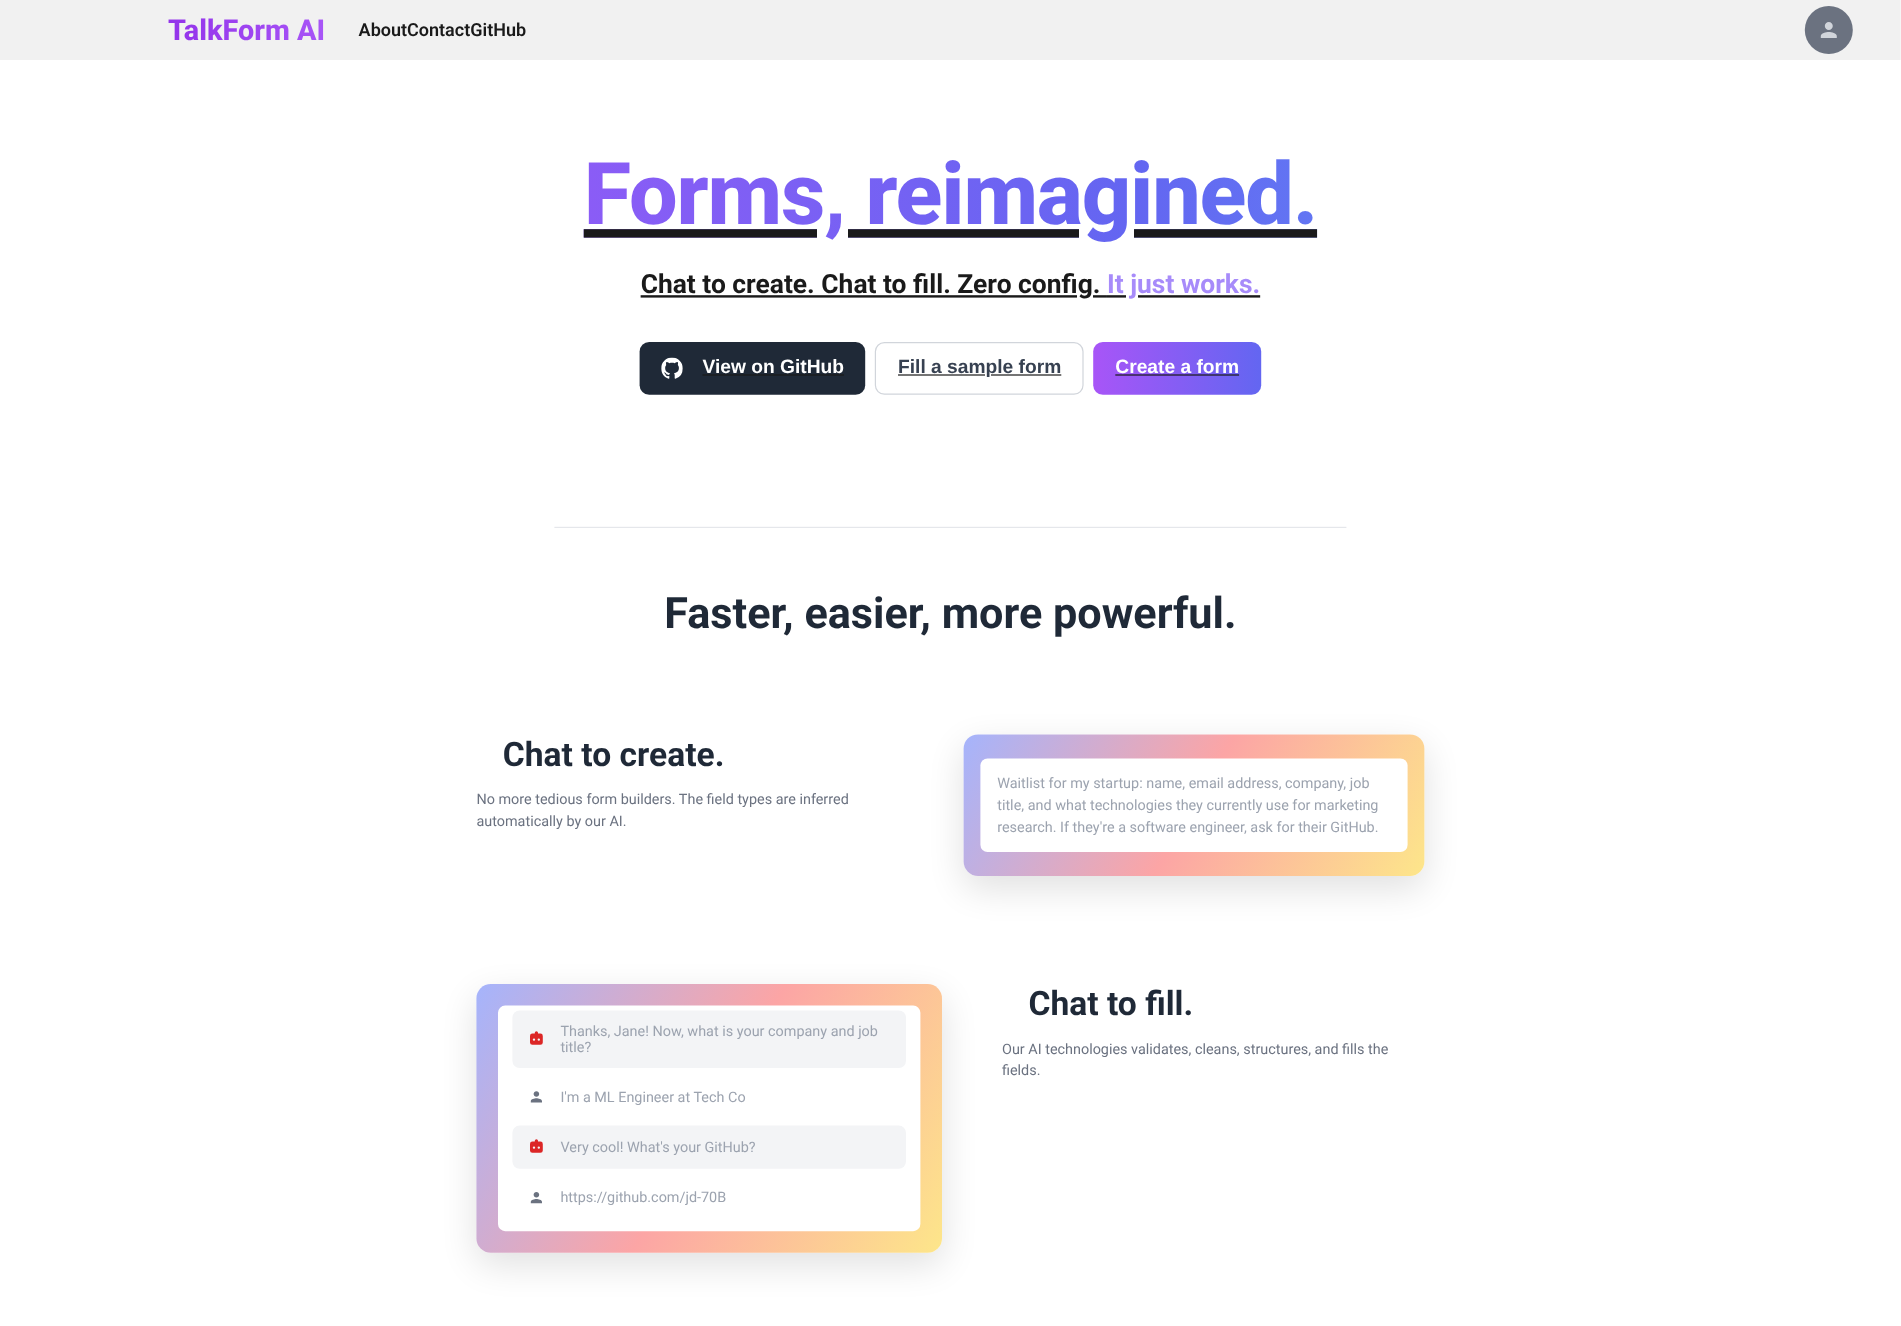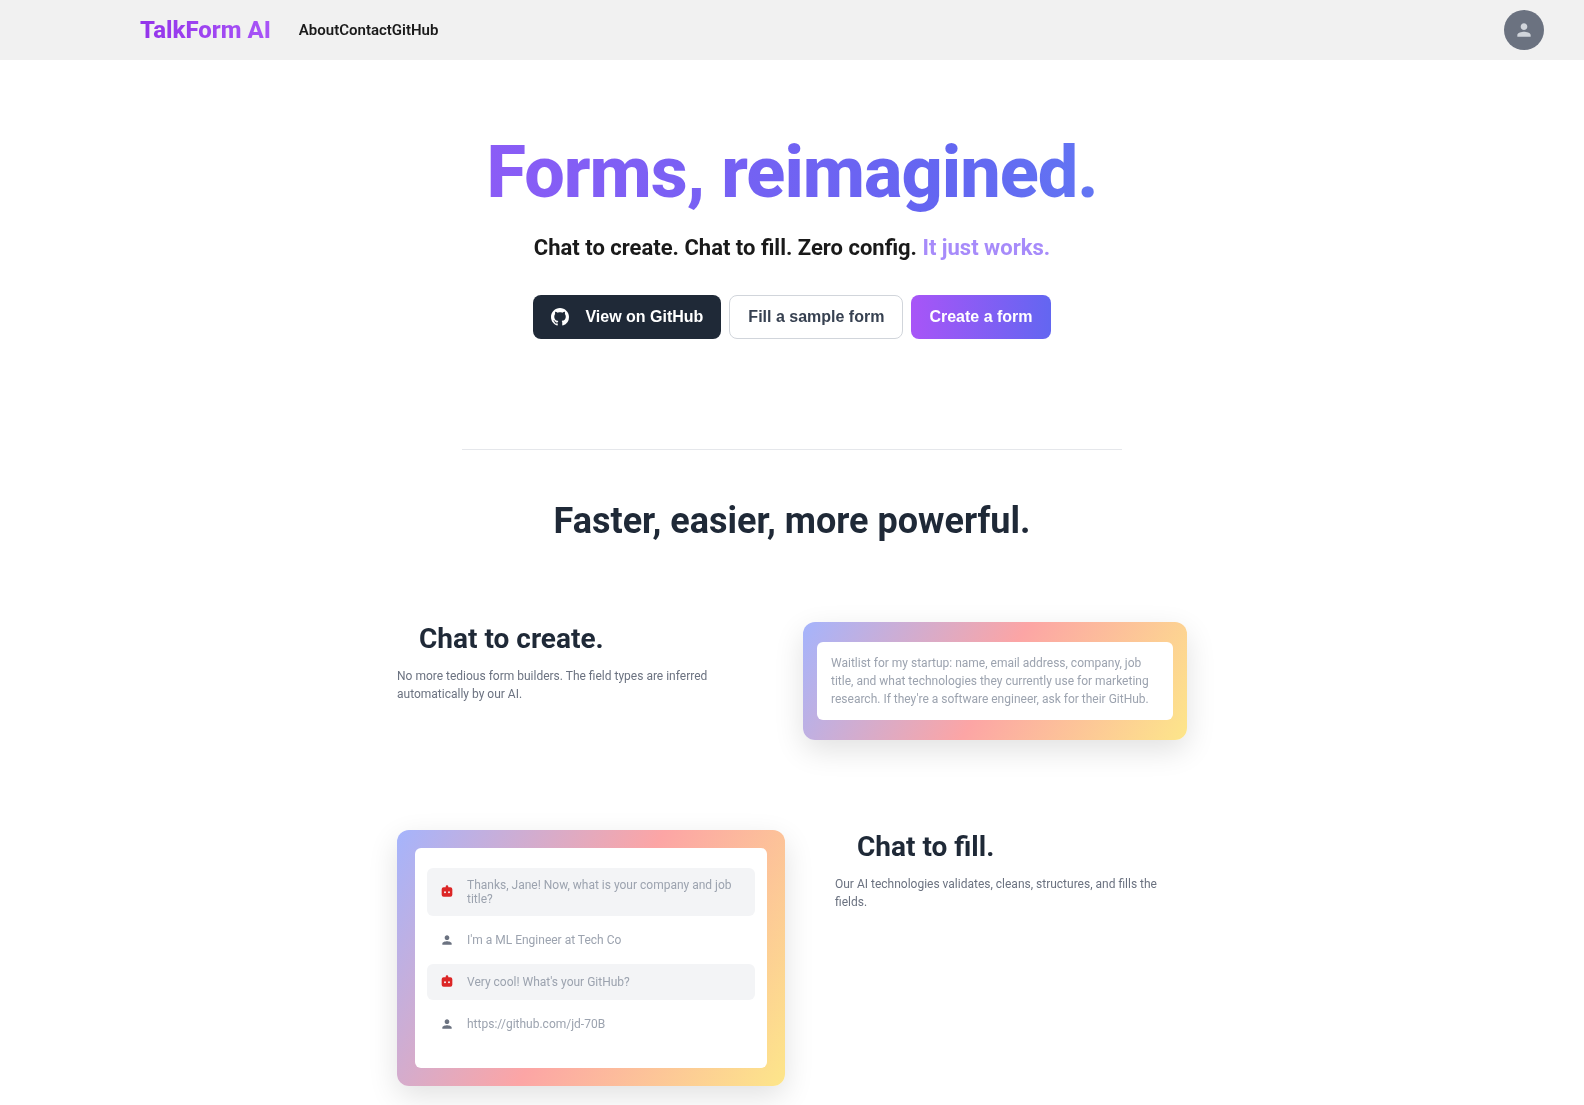--- a/index.html
+++ b/index.html
@@ -10,21 +10,21 @@
     body {
       font-family: -apple-system, BlinkMacSystemFont, 'Segoe UI', Roboto, sans-serif;
       color: #1a1a1a;
       background: #fff;
     }
     .topbar {
       background: #f1f1f1;
       display: flex;
       align-items: center;
       padding: 0 40px 0 140px;
-      height: 60px;
+      height: 50px;
       justify-content: space-between;
     }
     .topbar-left {
       display: flex;
       align-items: center;
       gap: 28px;
     }
     .logo {
       font-size: 24px;
       font-weight: 800;
@@ -54,20 +54,21 @@
       cursor: pointer;
     }
     .avatar svg {
       width: 20px;
       height: 20px;
       fill: #d1d5db;
     }
     .hero {
       text-align: center;
       padding: 70px 20px 40px;
+      text-decoration: underline;
     }
     .hero-title {
       font-size: 72px;
       font-weight: 800;
       background: linear-gradient(90deg, #9333ea 0%, #8b5cf6 30%, #6366f1 60%, #60a5fa 100%);
       -webkit-background-clip: text;
       background-clip: text;
       -webkit-text-fill-color: transparent;
       margin-bottom: 20px;
       letter-spacing: -1px;
@@ -172,21 +173,21 @@
       flex: 1;
       min-width: 0;
       border-radius: 12px;
       padding: 18px;
       background: linear-gradient(120deg, #a5b4fc 0%, #fca5a5 50%, #fde68a 100%);
       box-shadow: 0 10px 30px rgba(0,0,0,0.12);
     }
     .chat-inner {
       background: #fff;
       border-radius: 6px;
-      padding: 20px 12px;
+      padding: 4px 12px;
     }
     .chat-msg {
       display: flex;
       align-items: center;
       gap: 12px;
       padding: 10px 12px;
       border-radius: 6px;
       margin-bottom: 6px;
       font-size: 12px;
       color: #9ca3af;

